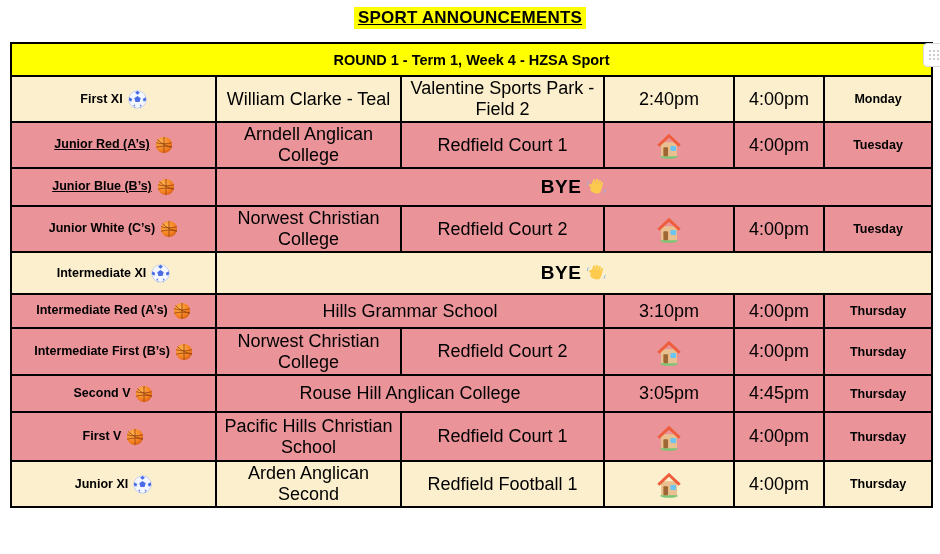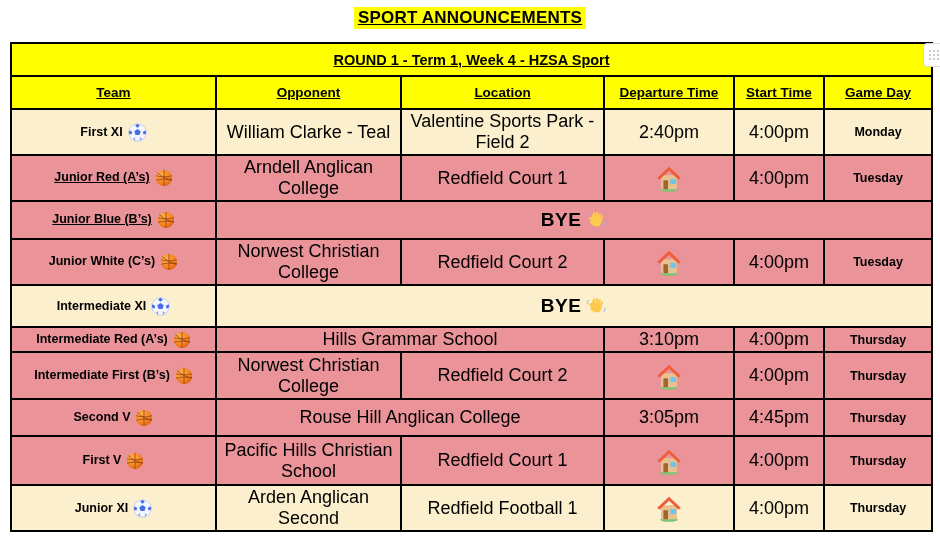--- a/index.html
+++ b/index.html
@@ -8,21 +8,21 @@
   .title-wrap{text-align:center;margin-top:7px;}
   .title{display:inline-block;background:var(--hl,#FFFF00);font-size:17px;font-weight:bold;
     text-decoration:underline;padding:1px 4px;letter-spacing:0.2px;}
   .drag-handle{position:absolute;top:36px;right:-4px;width:19px;height:22px;background:#fdfdfd;
     border:1px solid #d9d9d9;border-radius:4px;display:flex;align-items:center;justify-content:center;cursor:grab;}
   .dots{display:grid;grid-template-columns:repeat(3,4px);grid-template-rows:repeat(3,4px);}
   .dots i{width:2px;height:2px;background:#bdbdbd;border-radius:50%;display:block;margin:1px;}
   table{border-collapse:collapse;table-layout:fixed;margin:13px 0 0 10px;width:921px;}
   th,td{border:2px solid var(--border,#000);text-align:center;vertical-align:middle;
     padding:1px 4px;overflow:hidden;}
-  thead th{background:var(--header-bg,#FFFF00);text-decoration:underline;}
+  thead th{background:var(--header-bg,#FFFF00);}
   .round{font-size:14.5px;font-weight:bold;height:29px;}
   .cols-row th{font-size:13.5px;font-weight:bold;height:29px;}
   .row-cream td{background:var(--cream,#FCEFCD);}
   .row-pink td{background:var(--pink,#EA949A);}
   .team-cell{font-size:12.5px;font-weight:bold;}
   .team-label.u{text-decoration:underline;}
   td{font-size:18px;}
   .day-cell{font-size:12.5px;font-weight:bold;}
   .bye-cell{font-size:19px;font-weight:bold;letter-spacing:0.5px;}
   .emoji{display:inline-block;vertical-align:middle;margin-left:5px;line-height:0;}
@@ -57,28 +57,20 @@
         <col style="width:185px">
         <col style="width:203px">
       <col style="width:130px">
         <col style="width:90px">
         <col style="width:108px">
     </colgroup>
     <thead>
       <tr>
         <th colspan="6" class="round">ROUND 1 - Term 1, Week 4 - HZSA Sport</th>
       </tr>
-      <tr class="cols-row">
-        <th>Team</th>
-        <th>Opponent</th>
-        <th>Location</th>
-        <th>Departure Time</th>
-        <th>Start Time</th>
-        <th>Game Day</th>
-      </tr>
     </thead>
     <tbody id="tbody">
         <tr class="row-cream" style="height: 39px;">
           <td class="team-cell"><span class="team-label">First XI</span><span class="emoji"><svg width="19" height="19" viewBox="0 0 20 20">
                 <circle cx="10" cy="10" r="9.2" fill="#f4f7ff" stroke="#b9c6e8" stroke-width="0.8"></circle>
                 <polygon points="10,6.2 13.4,8.7 12.1,12.6 7.9,12.6 6.6,8.7" fill="#4a6de5"></polygon>
                 <polygon points="10,0.9 12.5,2.9 10,4.9 7.5,2.9" fill="#4a6de5"></polygon>
                 <polygon points="18.6,7.6 19.2,10.8 16.6,12.4 15.5,9.4" fill="#4a6de5"></polygon>
                 <polygon points="1.4,7.6 4.5,9.4 3.4,12.4 0.8,10.8" fill="#4a6de5"></polygon>
                 <polygon points="14.6,16.6 12.3,15 13.4,18.1 11.3,19" fill="#4a6de5"></polygon>
@@ -177,21 +169,21 @@
                   <rect x="5.2" y="3.4" width="2.5" height="9" rx="1.25" fill="#fccb4d"></rect>
                   <rect x="8.1" y="2.2" width="2.5" height="10" rx="1.25" fill="#fccb4d"></rect>
                   <rect x="11" y="2.6" width="2.5" height="10" rx="1.25" fill="#fccb4d"></rect>
                   <rect x="13.9" y="3.8" width="2.4" height="9" rx="1.2" fill="#fccb4d"></rect>
                   <rect x="5.2" y="7.5" width="11.2" height="9.5" rx="4.2" fill="#fccb4d"></rect>
                   <rect x="2.6" y="9" width="4.8" height="2.8" rx="1.4" fill="#fccb4d" transform="rotate(-35 5 10.4)"></rect>
                 </g>
                 <path d="M2.6,4.4 A6.5,6.5 0 0 0 1.5,8.6 M20,12.6 A6.5,6.5 0 0 1 18.6,16.6" fill="none" stroke="#8fb8e0" stroke-width="1"></path>
               </svg></span></td>
         </tr>
-        <tr class="row-pink" style="height: 25px;">
+        <tr class="row-pink" style="height: 34px;">
           <td class="team-cell"><span class="team-label">Intermediate Red (A’s)</span><span class="emoji"><svg width="18" height="18" viewBox="0 0 20 20">
                 <defs>
                   <radialGradient id="bbg" cx="35%" cy="30%" r="80%">
                     <stop offset="0%" stop-color="#ffb14e"></stop>
                     <stop offset="65%" stop-color="#f4801f"></stop>
                     <stop offset="100%" stop-color="#d65c16"></stop>
                   </radialGradient>
                 </defs>
                 <circle cx="10" cy="10" r="9" fill="url(#bbg)"></circle>
                 <path d="M1.3,7.4 C6,9.2 14,9.2 18.7,7.4 M1.3,12.6 C6,10.8 14,10.8 18.7,12.6 M10,1 L10,19 M2.6,3.9 C7,8.6 13.2,11.4 18.9,12.1" fill="none" stroke="#94430f" stroke-width="0.9"></path>

